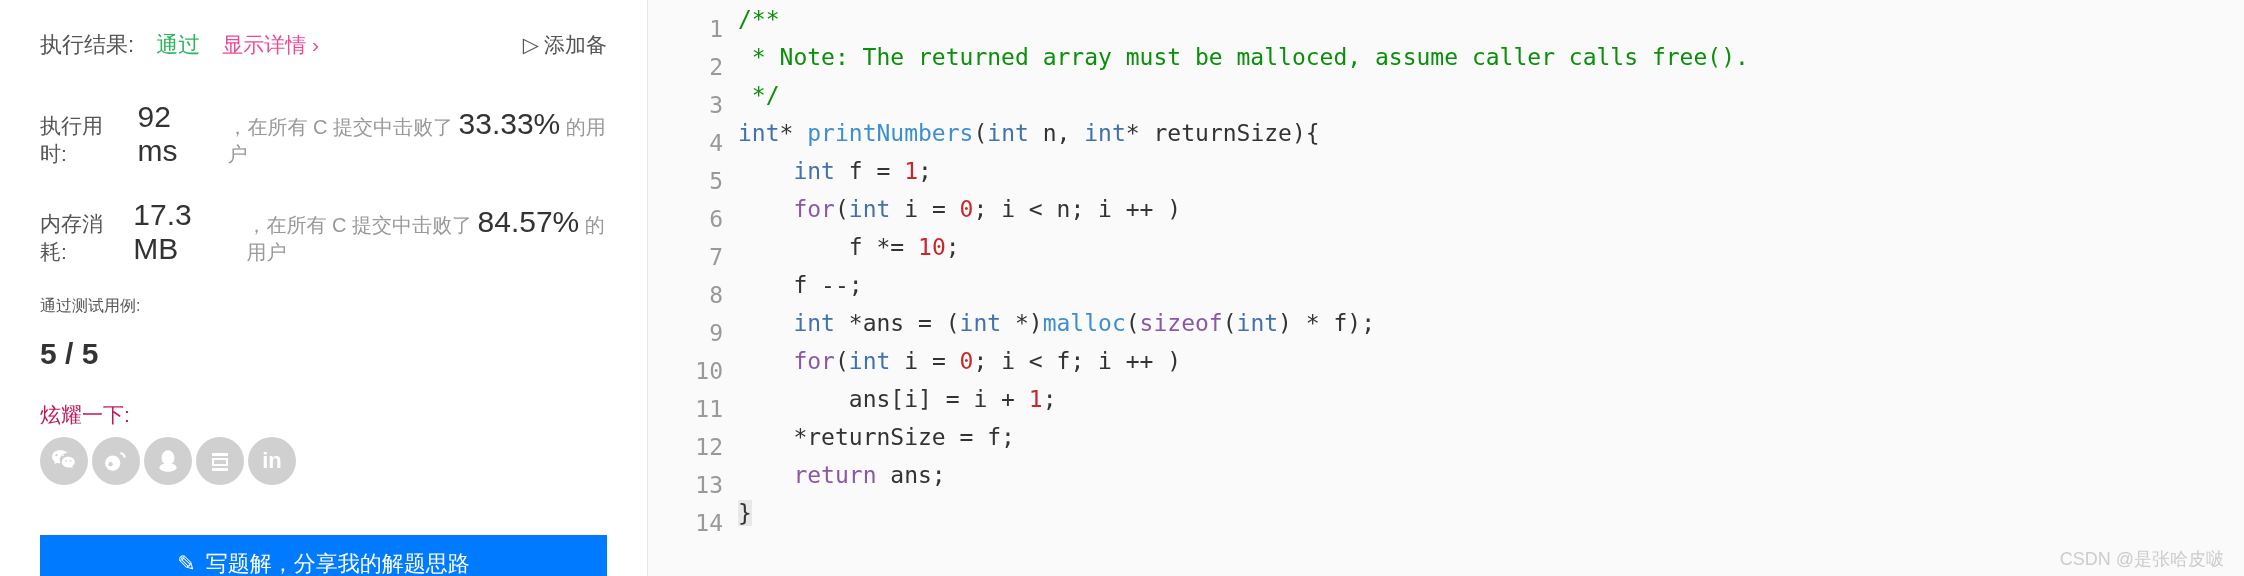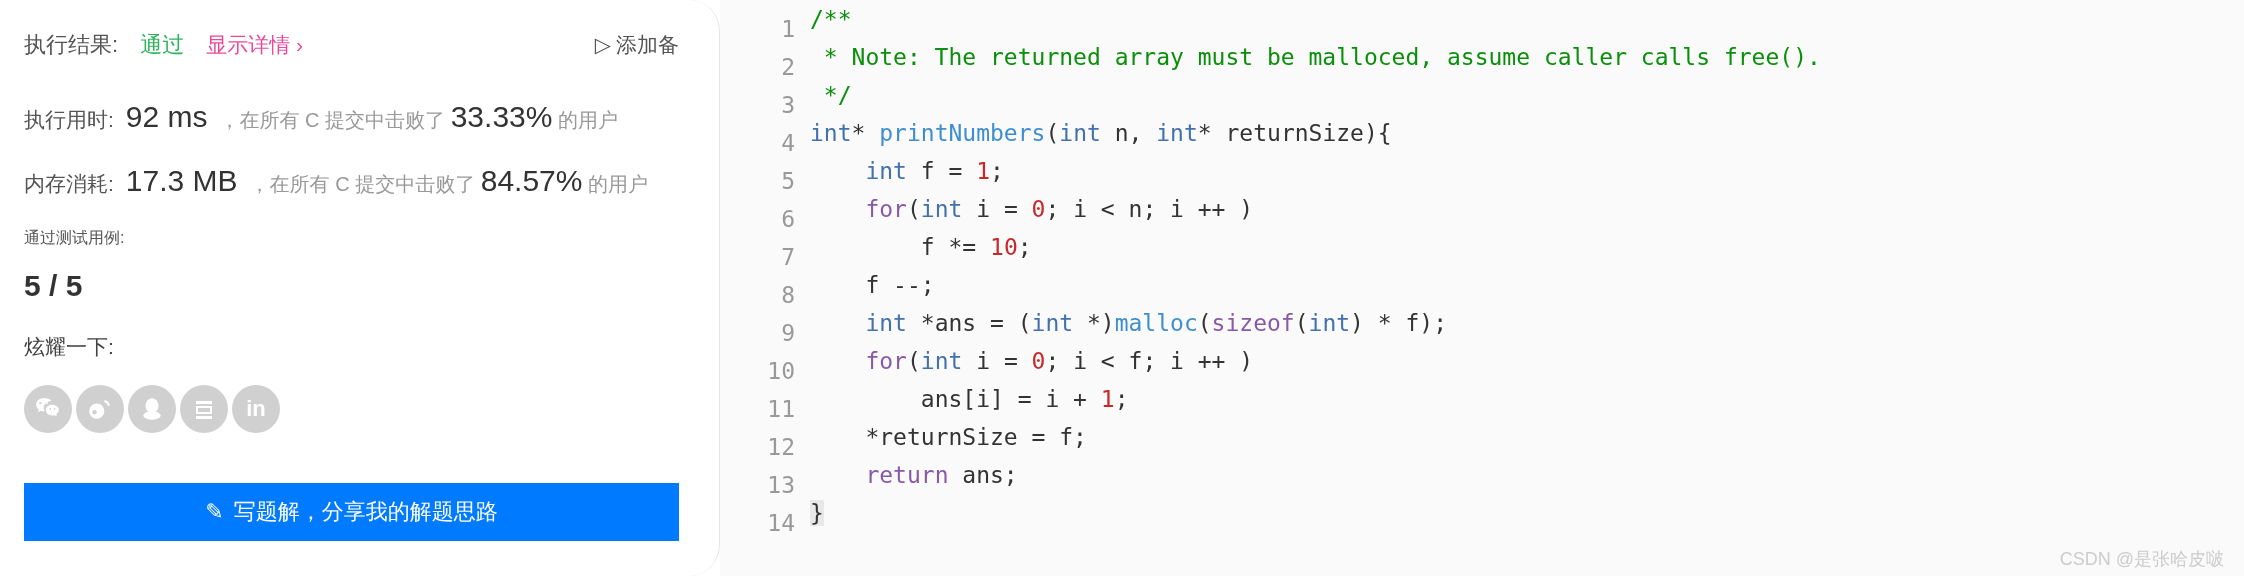--- a/index.html
+++ b/index.html
@@ -8,24 +8,23 @@
       box-sizing: border-box;
     }
     body {
       display: flex;
       font-family: -apple-system, BlinkMacSystemFont, "Segoe UI", "PingFang SC", "Microsoft YaHei", sans-serif;
       width: 2244px;
       height: 576px;
       background: #fff;
     }
     .left-panel {
-      width: 720px;
-      padding: 30px 40px 0 24px;
+      width: 648px;
+      padding: 30px 40px 0 40px;
       border-right: 1px solid #e5e5e5;
-      border-radius: 31px;
     }
     .result-header {
       display: flex;
       align-items: center;
       justify-content: space-between;
       margin-bottom: 40px;
     }
     .result-left {
       display: flex;
       align-items: center;
@@ -80,23 +79,23 @@
       gap: 20px;
       margin-bottom: 30px;
       flex-direction: column;
     }
     .test-val {
       font-size: 30px;
       color: #333;
       font-weight: bold;
     }
     .share-label {
-      color: #404040;
-      font-size: 21px;
-      margin-bottom: 24px;
+      color: #be185d;
+      font-size: 21px;
+      margin-bottom: 8px;
     }
     .share-icons {
       display: flex;
       gap: 4px;
       margin-bottom: 50px;
     }
     .share-icon {
       width: 48px;
       height: 48px;
       border-radius: 50%;

